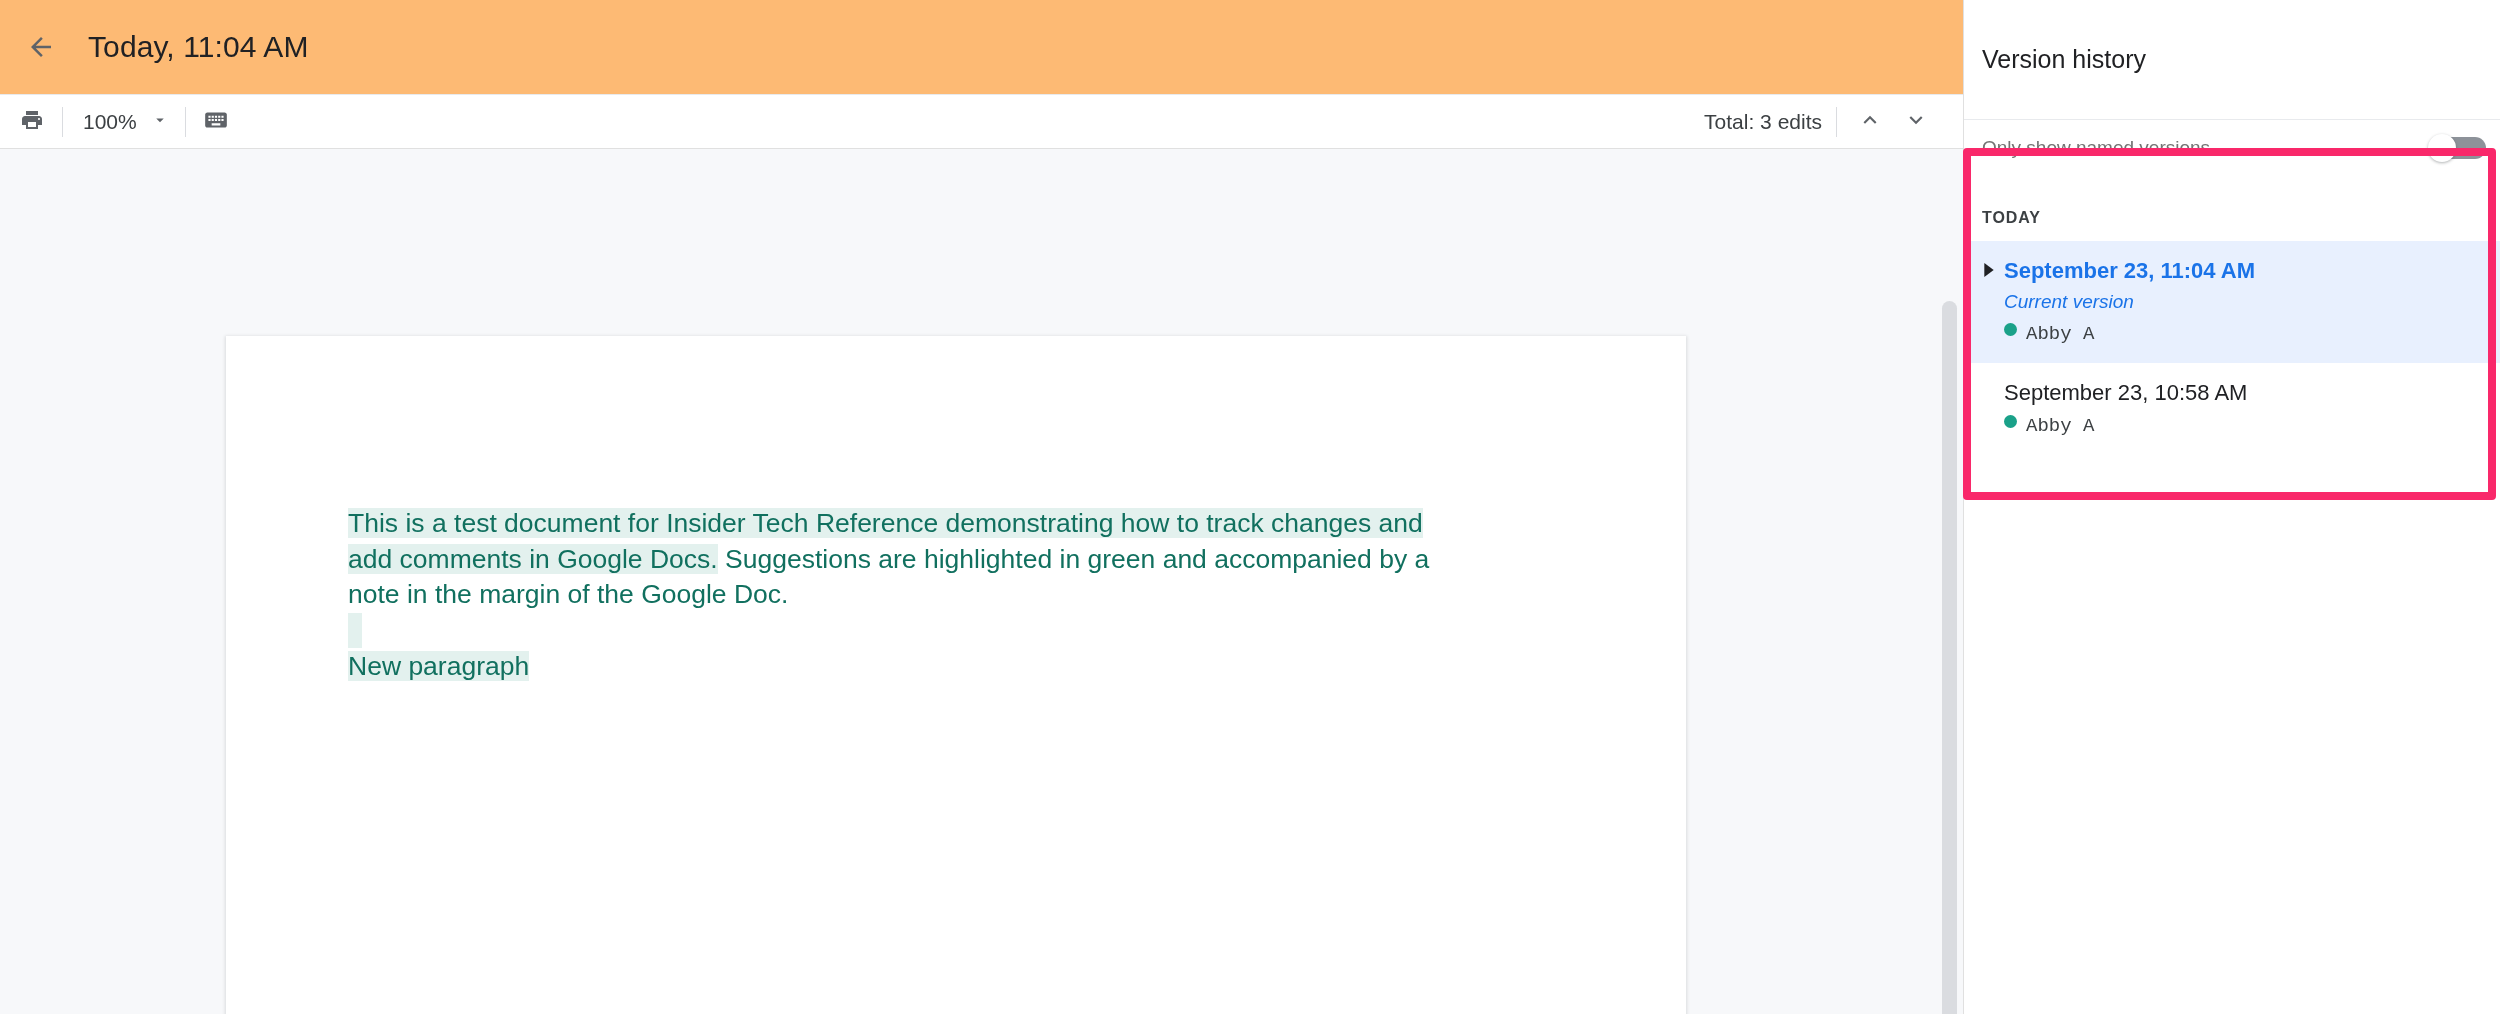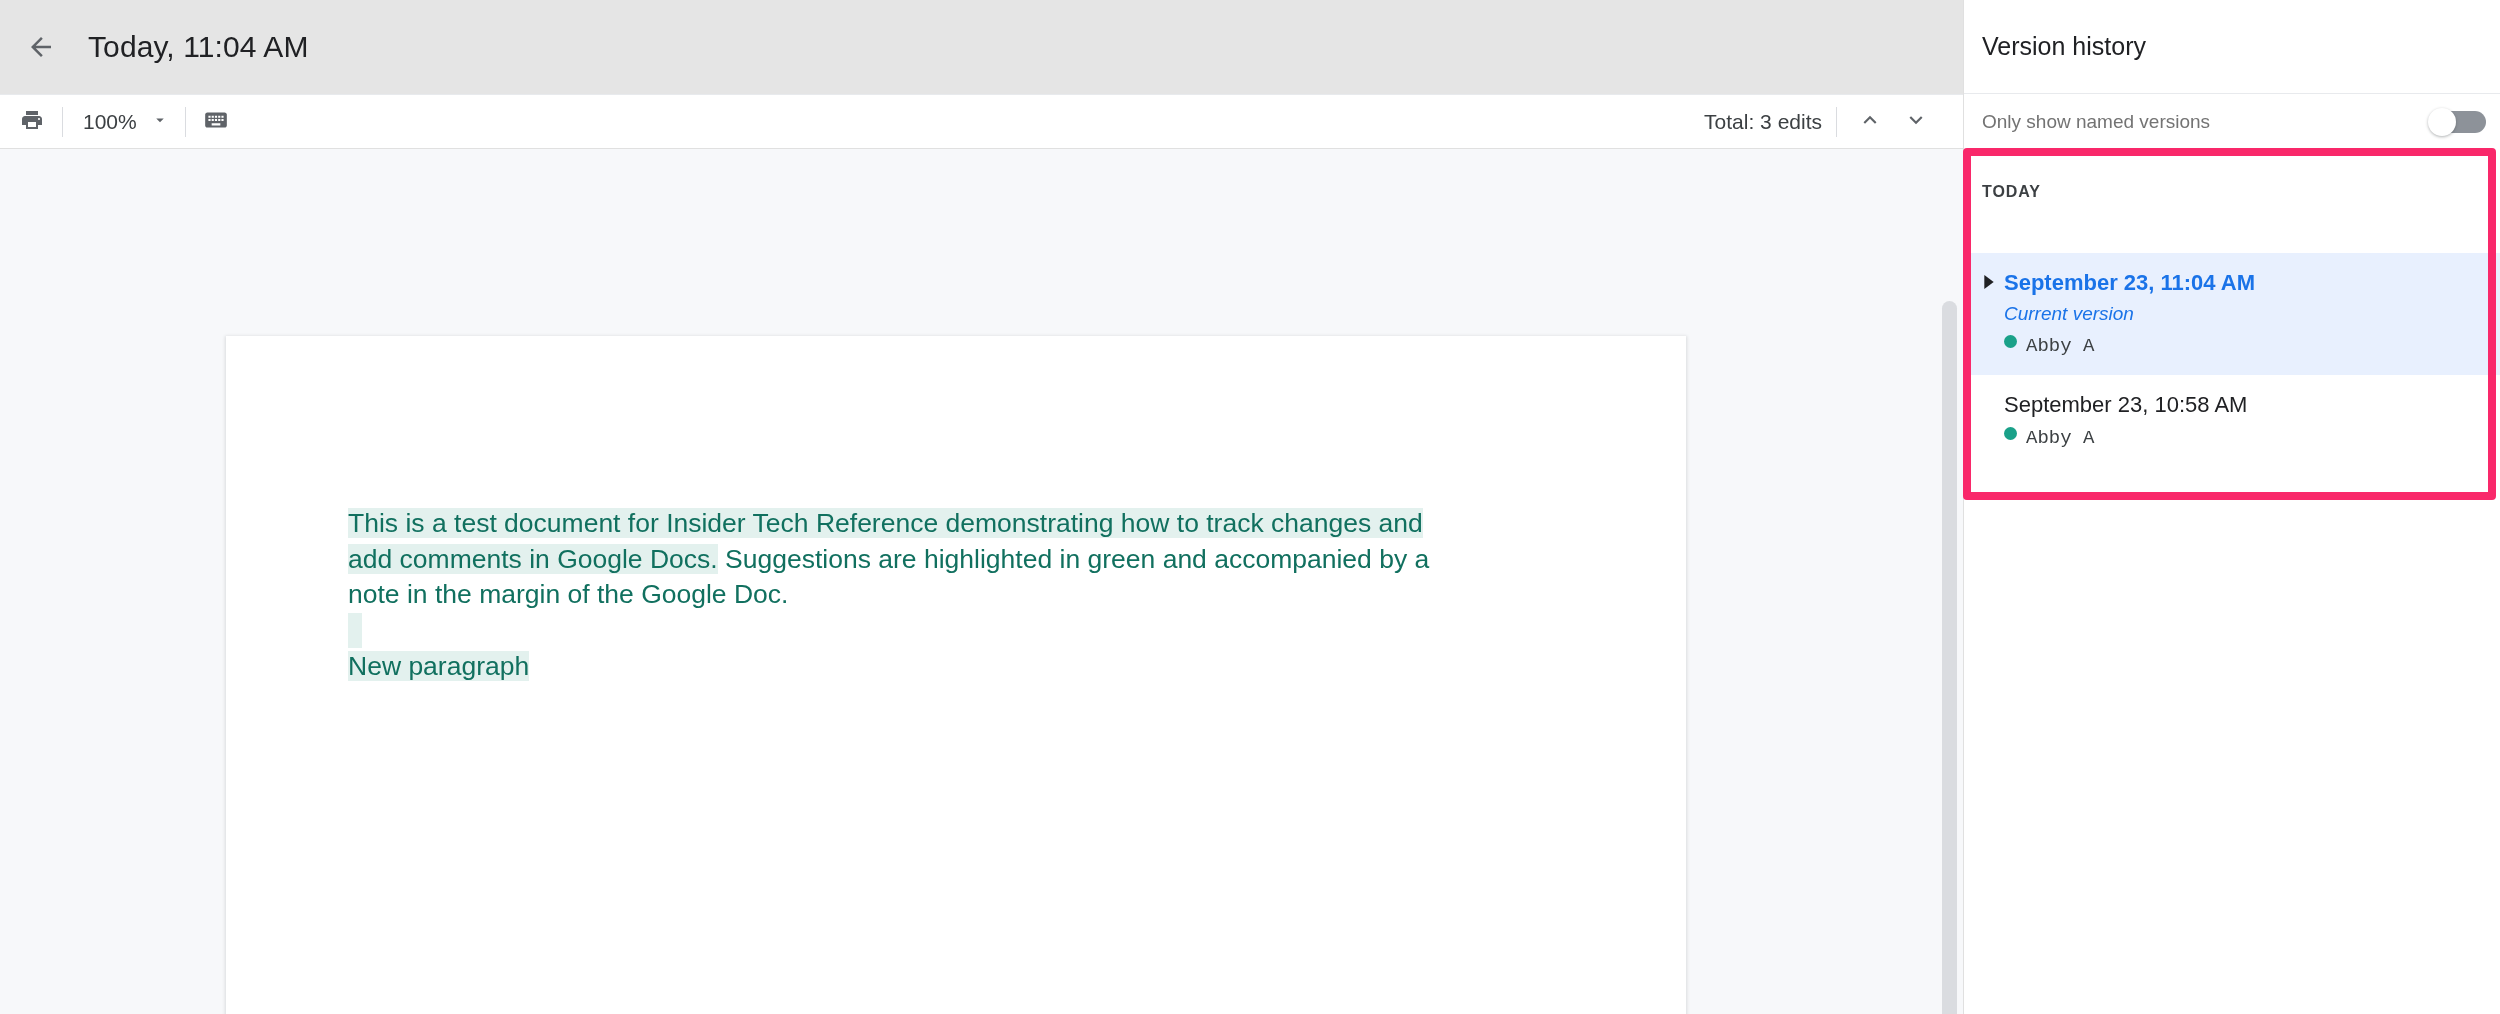--- a/index.html
+++ b/index.html
@@ -32,21 +32,21 @@
     flex: 0 0 auto;
   }
 
   
   .titlebar {
     height: 94px;
     flex: 0 0 auto;
     display: flex;
     align-items: center;
     padding-left: 10px;
-    background: #e5e5e5;
+    background: #fdba74;
     box-sizing: border-box;
   }
   .back-btn {
     width: 62px;
     height: 62px;
     border-radius: 50%;
     display: flex;
     align-items: center;
     justify-content: center;
     flex: 0 0 auto;
@@ -195,21 +195,21 @@
     height: 1014px;
     flex: 0 0 auto;
     background: #ffffff;
     border-left: 1px solid #e0e0e0;
     box-sizing: border-box;
     display: flex;
     flex-direction: column;
     position: relative;
   }
   .vh-header {
-    height: 94px;
+    height: 120px;
     flex: 0 0 auto;
     display: flex;
     align-items: center;
     padding-left: 18px;
     border-bottom: 1px solid #e8eaed;
     box-sizing: border-box;
   }
   .vh-title {
     font-size: 25px;
     color: #202124;
@@ -267,21 +267,20 @@
     font-weight: bold;
   }
   .vh-item {
     position: relative;
     padding: 16px 18px 18px 18px;
     box-sizing: border-box;
     cursor: pointer;
   }
   .vh-item.selected {
     background: #e8f0fe;
-    margin-top: 38px;
   }
   .vh-item-row {
     display: flex;
     align-items: flex-start;
   }
   .vh-expander {
     width: 22px;
     flex: 0 0 auto;
     padding-top: 6px;
     cursor: pointer;

